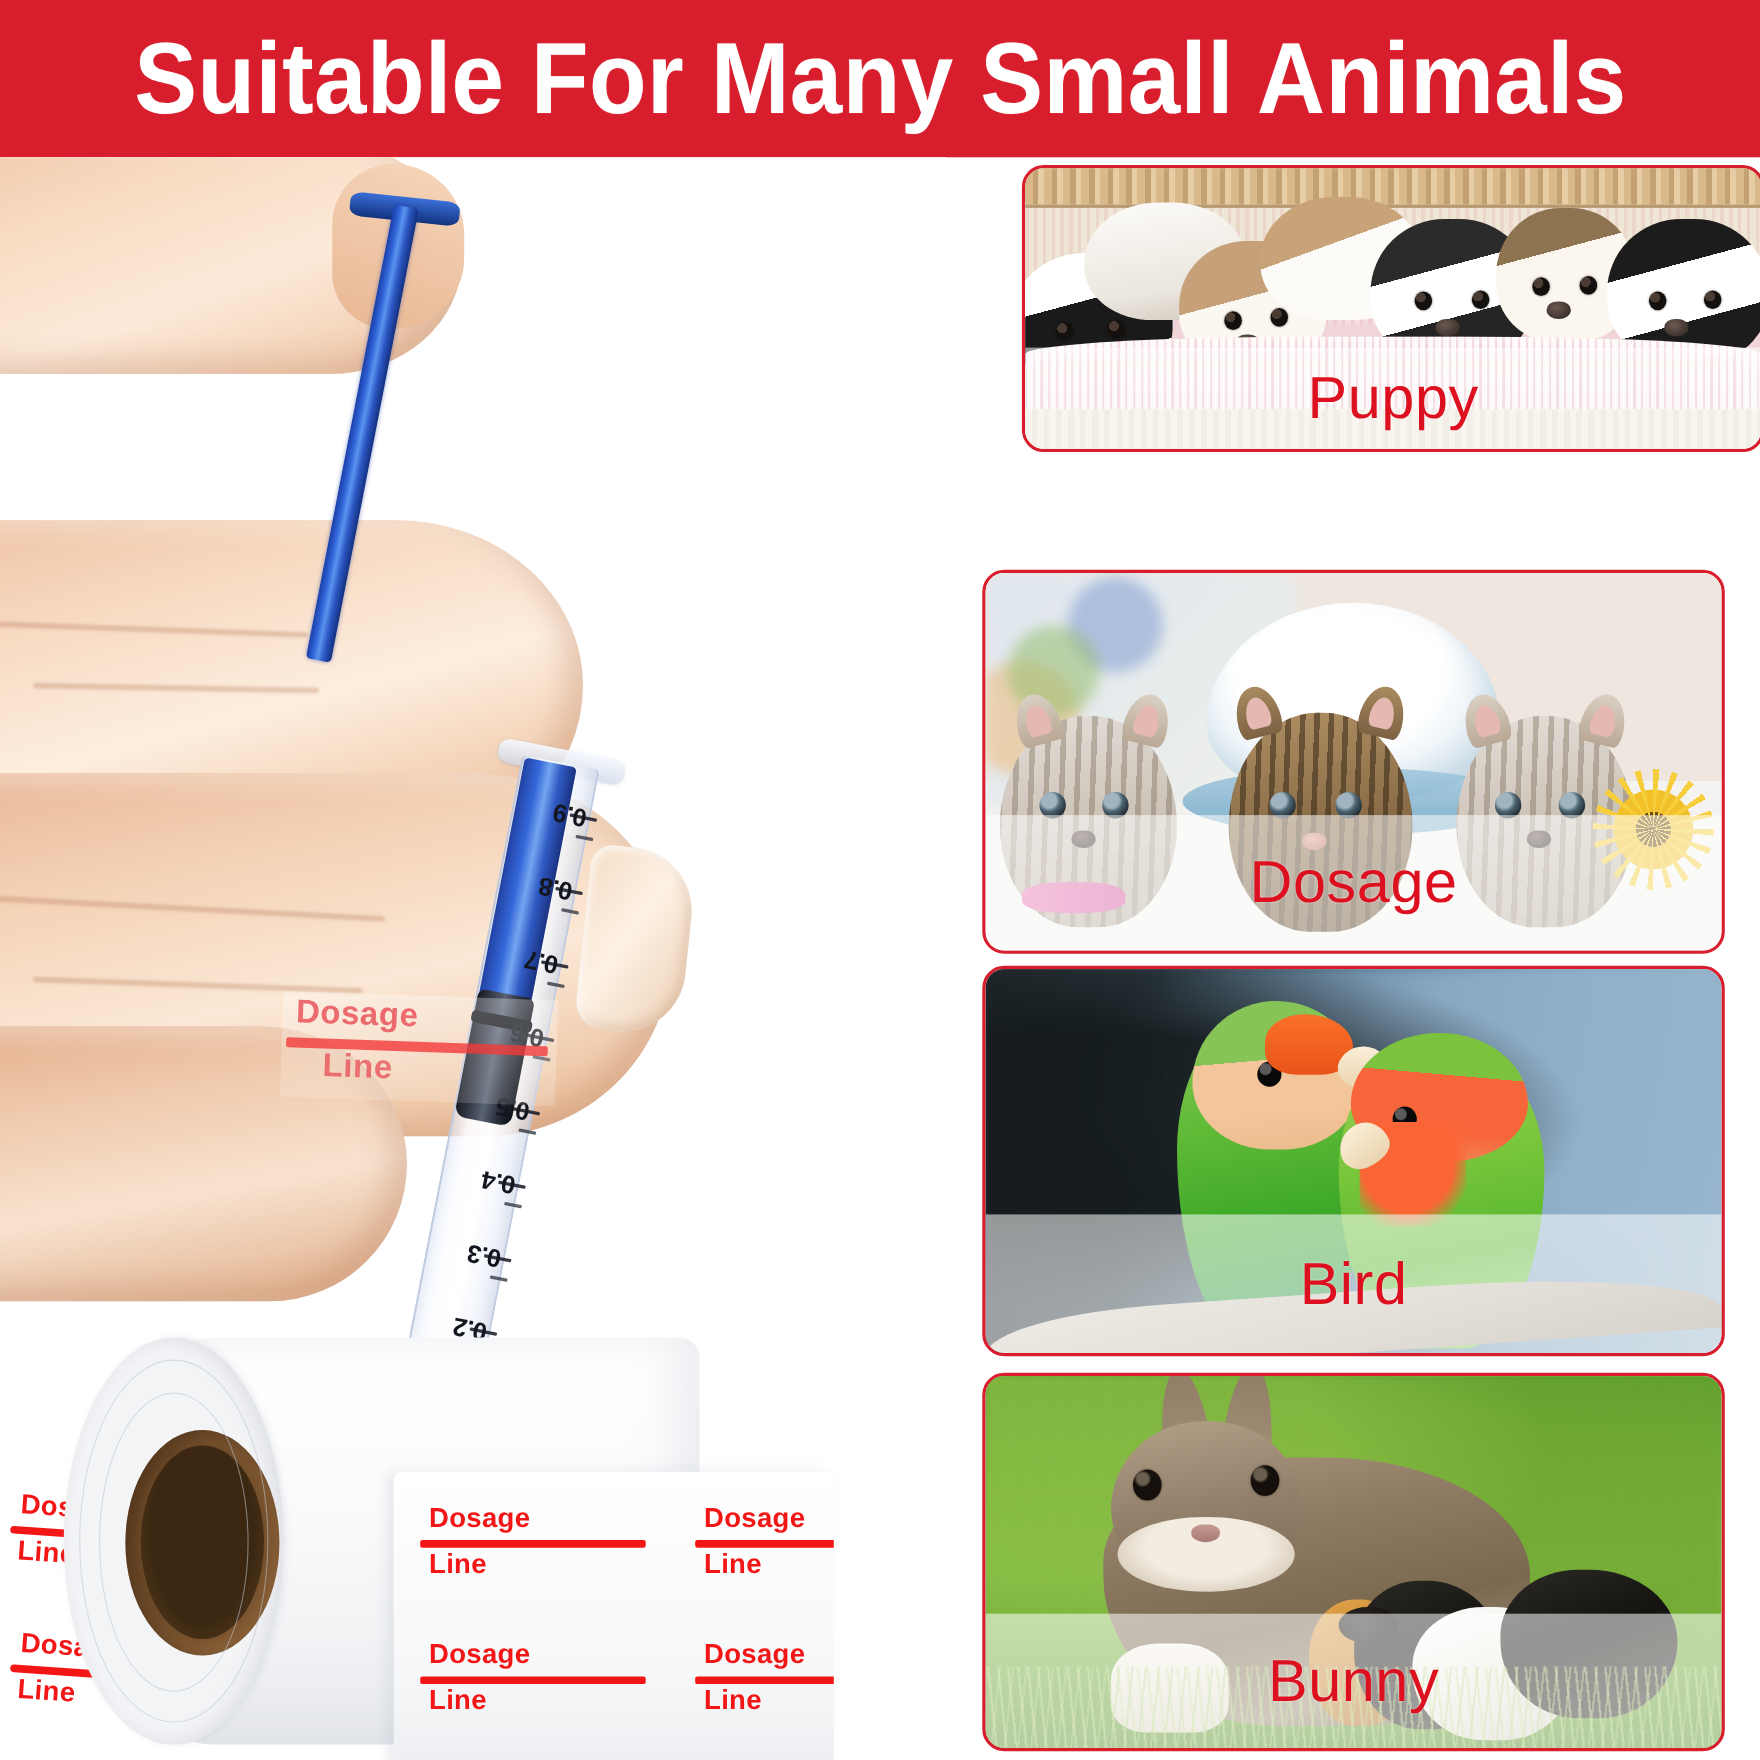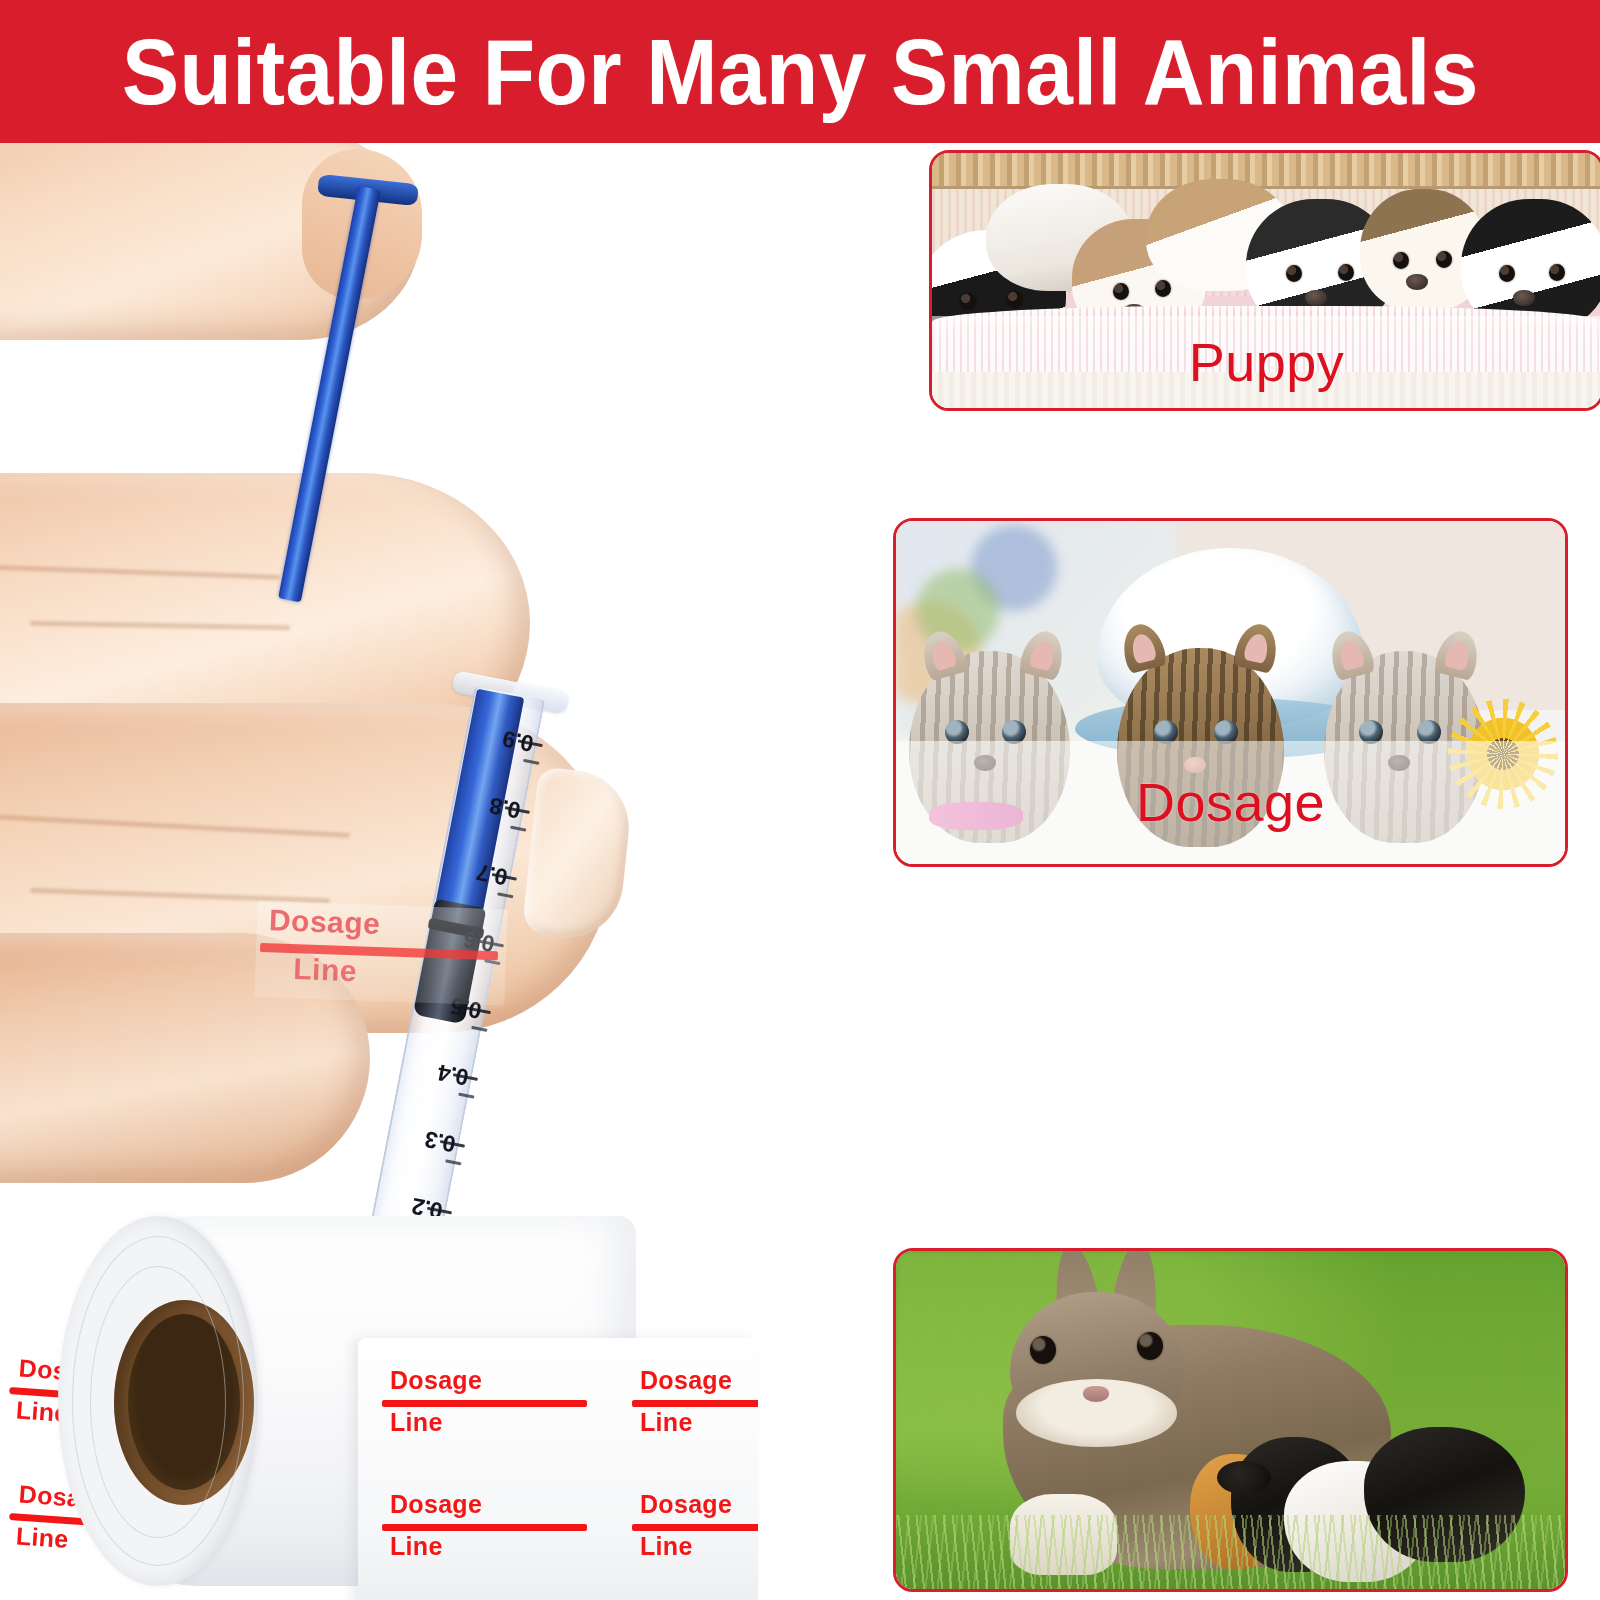--- a/index.html
+++ b/index.html
@@ -674,20 +674,50 @@
       <div class="kit-ear" style="left:65%; top:32%; transform:rotate(-15deg);"></div>
       <div class="kit-ear" style="left:81%; top:32%; transform:rotate(14deg);"></div>
 
       <div class="sunflower"></div>
     </div>
     <div class="card-band">
       <div class="card-label">Dosage</div>
     </div>
   </div>
 
+  <div class="card" style="top:728px; height:355px;">
+    <div class="card-photo" id="photo-bird">
+      <div class="bird-bg-soft"></div>
+
+      <div class="lovebird" style="left:26%; top:10%; width:26%; height:88%;">
+        <div class="lb-body"></div>
+        <div class="lb-head" style="left:8%; top:-2%; width:88%; height:44%;
+             background:linear-gradient(175deg,#86c457 0 40%, #f3c59a 40% 72%, #e9bb8c 100%);"></div>
+        <div class="lb-eye" style="left:42%; top:16%;"></div>
+        <div style="position:absolute; left:46%; top:2%; width:46%; height:18%;
+                    background:linear-gradient(180deg,#f97128,#e9531a); border-radius:50% 60% 40% 40%;"></div>
+      </div>
+      <div class="lb-beak" style="left:48%; top:20%; transform:rotate(24deg);"></div>
+
+      <div class="lovebird" style="left:48%; top:19%; width:28%; height:80%;">
+        <div class="lb-body" style="background:linear-gradient(170deg,#9ed055 0%, #7ac63c 38%, #58b82e 68%, #8fd060 100%);"></div>
+        <div class="lb-head" style="left:6%; top:-3%; width:86%; height:42%;
+             background:linear-gradient(185deg,#7cc23e 0 34%, #f7663a 34% 74%, #f08a5c 100%);"></div>
+        <div class="lb-eye" style="left:26%; top:21%;"></div>
+        <div style="position:absolute; left:10%; top:26%; width:52%; height:34%;
+                    background:radial-gradient(ellipse at 45% 40%, #fb6434 0 55%, rgba(251,100,52,0) 78%);"></div>
+      </div>
+      <div class="lb-beak" style="left:48%; top:40%; transform:rotate(-22deg);"></div>
+
+      <div class="perch"></div>
+    </div>
+    <div class="card-band">
+      <div class="card-label">Bird</div>
+    </div>
+  </div>
 
   <div class="card" style="top:1098px; height:344px;">
     <div class="card-photo" id="photo-bunny">
       <div class="grass-blur"></div>
 
       <div class="bunny-ear" style="left:24%; top:-2%; transform:rotate(-7deg);"></div>
       <div class="bunny-ear" style="left:32%; top:-3%; transform:rotate(5deg);"></div>
 
       <div class="bunny-body" style="left:16%; top:22%; width:58%; height:72%;"></div>
       <div class="bunny-head" style="left:17%; top:12%; width:26%; height:44%;"></div>
@@ -700,14 +730,17 @@
 
       <div class="guinea g-tan" style="left:44%; top:60%; width:14%; height:34%;"></div>
       <div class="guinea g-black" style="left:50%; top:55%; width:20%; height:40%;"></div>
       <div class="guinea g-white" style="left:58%; top:62%; width:22%; height:36%;"></div>
       <div class="guinea g-black" style="left:70%; top:52%; width:24%; height:40%;"></div>
       <div style="position:absolute; left:48%; top:62%; width:8%; height:10%;
                   background:radial-gradient(circle at 40% 40%, #2a2622, #0d0b09); border-radius:50%;"></div>
 
       <div class="grass-front"></div>
     </div>
+    <div class="card-band">
+      <div class="card-label">Bunny</div>
+    </div>
   </div>
 </div>
 
 </body></html>

